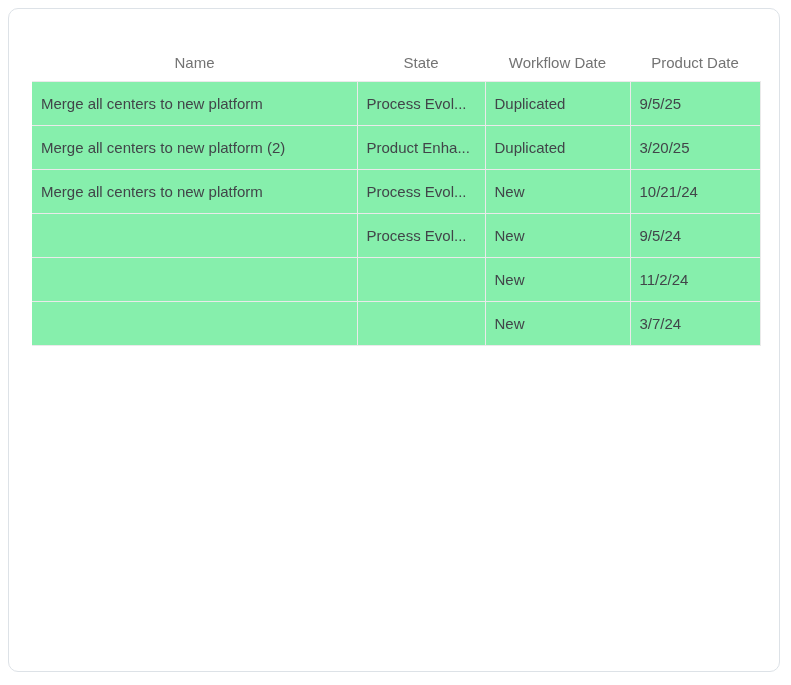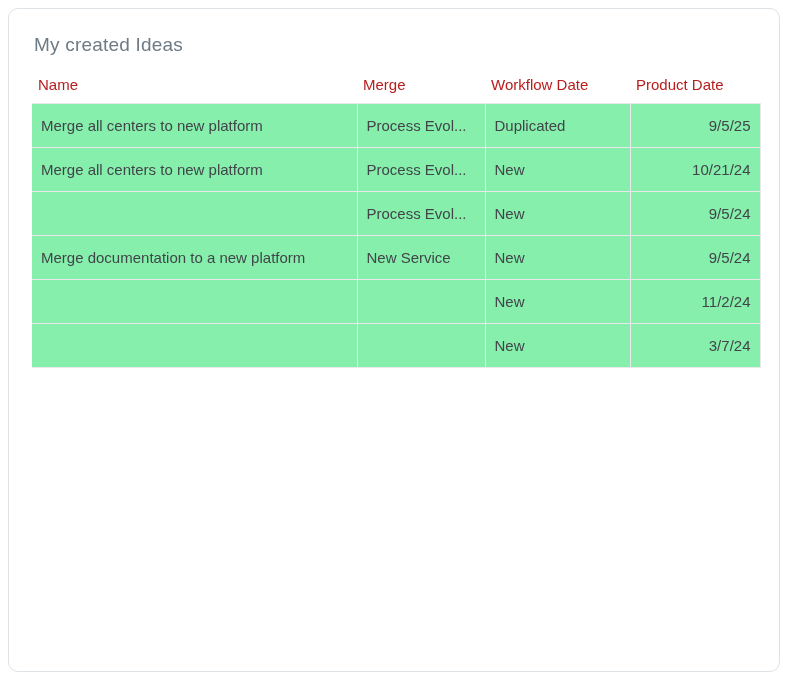--- a/index.html
+++ b/index.html
@@ -33,22 +33,22 @@
     margin-top: 11px;
   }
   table.ideas-table col.col-name { width: 325px; }
   table.ideas-table col.col-type { width: 128px; }
   table.ideas-table col.col-workflow { width: 145px; }
   table.ideas-table col.col-date { width: 130px; }
   table.ideas-table thead th {
     height: 36px;
     font-size: 15px;
     font-weight: 400;
-    color: #b91c1c;
-    text-align: left;
+    color: #737373;
+    text-align: center;
     vertical-align: middle;
     padding: 0 6px;
     white-space: nowrap;
     overflow: hidden;
   }
   table.ideas-table tbody td {
     height: 44px;
     border-top: 1px solid #eaeaea;
     border-right: 1px solid #eaeaea;
     font-size: 15px;
@@ -57,66 +57,65 @@
     padding: 0 9px;
     white-space: nowrap;
     overflow: hidden;
     text-overflow: ellipsis;
     background: #86efac;
   }
   table.ideas-table tbody tr:last-child td {
     border-bottom: 1px solid #eaeaea;
   }
   table.ideas-table tbody td.cell-created_date {
-    text-align: right;
+    text-align: left;
   }
 </style>
 </head>
 <body>
 
 <div class="card">
-  <h2 class="card-title">My created Ideas</h2>
 
   <table class="ideas-table">
     <colgroup>
       <col class="col-name">
       <col class="col-type">
       <col class="col-workflow">
       <col class="col-date">
     </colgroup>
     <thead>
       <tr>
         <th>Name</th>
-        <th>Merge</th>
+        <th>State</th>
         <th>Workflow Date</th>
         <th>Product Date</th>
       </tr>
     </thead>
     <tbody>
         <tr>
     <td class="cell-name">Merge all centers to new platform</td>
     <td class="cell-type">Process Evol...</td>
     <td class="cell-workflow_state">Duplicated</td>
     <td class="cell-created_date">9/5/25</td>
   </tr>
         <tr>
+    <td class="cell-name">Merge all centers to new platform (2)</td>
+    <td class="cell-type">Product Enha...</td>
+    <td class="cell-workflow_state">Duplicated</td>
+    <td class="cell-created_date">3/20/25</td>
+  </tr>
+        <tr>
     <td class="cell-name">Merge all centers to new platform</td>
     <td class="cell-type">Process Evol...</td>
     <td class="cell-workflow_state">New</td>
     <td class="cell-created_date">10/21/24</td>
   </tr>
         <tr>
     <td class="cell-name"></td>
     <td class="cell-type">Process Evol...</td>
-    <td class="cell-workflow_state">New</td>
-    <td class="cell-created_date">9/5/24</td>
-  </tr>
-        <tr>
-    <td class="cell-name">Merge documentation to a new platform</td>
-    <td class="cell-type">New Service</td>
     <td class="cell-workflow_state">New</td>
     <td class="cell-created_date">9/5/24</td>
   </tr>
         <tr>
     <td class="cell-name"></td>
     <td class="cell-type"></td>
     <td class="cell-workflow_state">New</td>
     <td class="cell-created_date">11/2/24</td>
   </tr>
         <tr>

